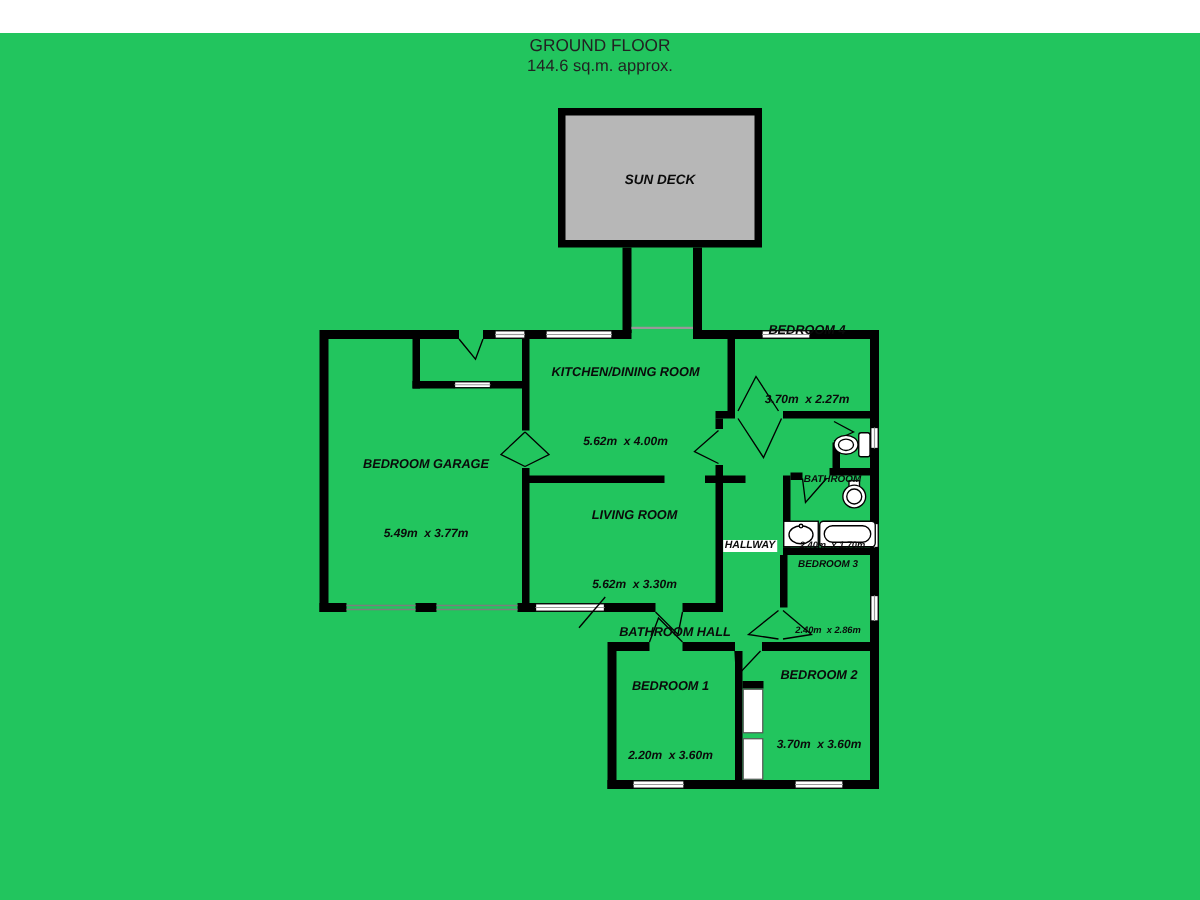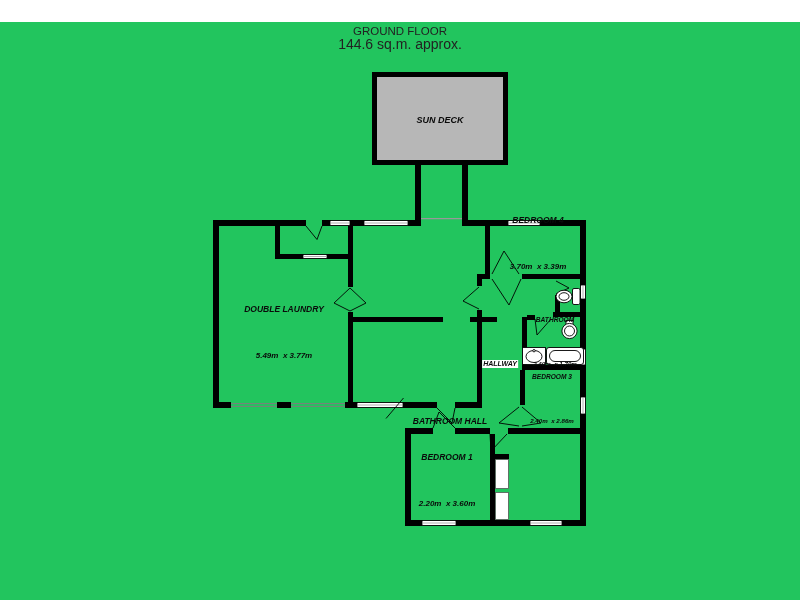--- a/index.html
+++ b/index.html
@@ -2,21 +2,21 @@
 <html><head>
 <meta charset="utf-8">
 <style>
   html,body{margin:0;padding:0;background:#fff;}
   #stage{position:relative;width:800px;height:600px;background:#22c55e;overflow:hidden;
          font-family:"Liberation Sans",sans-serif;margin-top:22px;}
   #plan-svg{position:absolute;left:0;top:0;}
   .title-block{position:absolute;left:400px;top:2px;transform:translateX(-50%);
                text-align:center;color:#222;}
   .title-line1{font-size:11.5px;line-height:14px;}
-  .title-line2{font-size:14px;line-height:13px;}
+  .title-line2{font-size:11px;line-height:13px;}
   .label{position:absolute;transform:translate(-50%,-50%);text-align:center;
          color:#0a0a0a;font-weight:bold;white-space:pre;z-index:3;font-style:italic;}
   .label .nm{font-size:8.5px;line-height:10.5px;display:block;}
   .label .dm{font-size:8px;line-height:10px;display:block;}
   .label.big .nm{font-size:9px;}
   .label.small .nm{font-size:6.6px;line-height:8px;}
   .label.small .dm{font-size:6.2px;line-height:8px;}
   .label.hallway .nm{font-size:7px;line-height:8px;background:#fff;padding:0 1px;}
   .footer-block{position:absolute;left:431px;top:560px;transform:translateX(-50%);
                 text-align:center;color:#111;white-space:pre;z-index:3;}
@@ -192,46 +192,58 @@
       <g stroke="#555" stroke-width="0.8">
         <rect x="495.5" y="437.5" width="13" height="29"></rect>
         <rect x="495.5" y="470.5" width="13" height="27"></rect>
       </g>
     </g>
   </svg>
 
   <div class="label big" style="left:440px;top:98px">
     <span class="nm">SUN DECK</span>
   </div>
+  <div class="label" style="left:417px;top:249px">
+    <span class="nm">KITCHEN/DINING ROOM</span>
+    <span class="dm">5.62m  x 4.00m</span>
+  </div>
   <div class="label" style="left:538px;top:221px">
     <span class="nm">BEDROOM 4</span>
-    <span class="dm">3.70m  x 3.39m</span>
+    <span class="dm">3.70m  x 2.27m</span>
   </div>
   <div class="label" style="left:284px;top:310px">
-    <span class="nm">DOUBLE LAUNDRY</span>
+    <span class="nm">BEDROOM GARAGE</span>
     <span class="dm">5.49m  x 3.77m</span>
+  </div>
+  <div class="label" style="left:423px;top:344px">
+    <span class="nm">LIVING ROOM</span>
+    <span class="dm">5.62m  x 3.30m</span>
   </div>
   <div class="label small" style="left:555px;top:320px">
     <span class="nm">BATHROOM</span>
     <span class="dm">2.40m  x 1.70m</span>
   </div>
   <div class="label hallway" style="left:500px;top:342px">
     <span class="nm">HALLWAY</span>
   </div>
   <div class="label small" style="left:552px;top:377px">
     <span class="nm">BEDROOM 3</span>
     <span class="dm">2.40m  x 2.86m</span>
   </div>
   <div class="label" style="left:450px;top:399px">
     <span class="nm">BATHROOM HALL</span>
   </div>
   <div class="label" style="left:447px;top:458px">
     <span class="nm">BEDROOM 1</span>
     <span class="dm">2.20m  x 3.60m</span>
   </div>
+  <div class="label" style="left:546px;top:451px">
+    <span class="nm">BEDROOM 2</span>
+    <span class="dm">3.70m  x 3.60m</span>
+  </div>
 
   <div class="footer-block">
     <div class="footer-total">TOTAL FLOOR AREA : 144.6 sq.m. approx.</div>
     
     
     
     
     
     
   </div>

